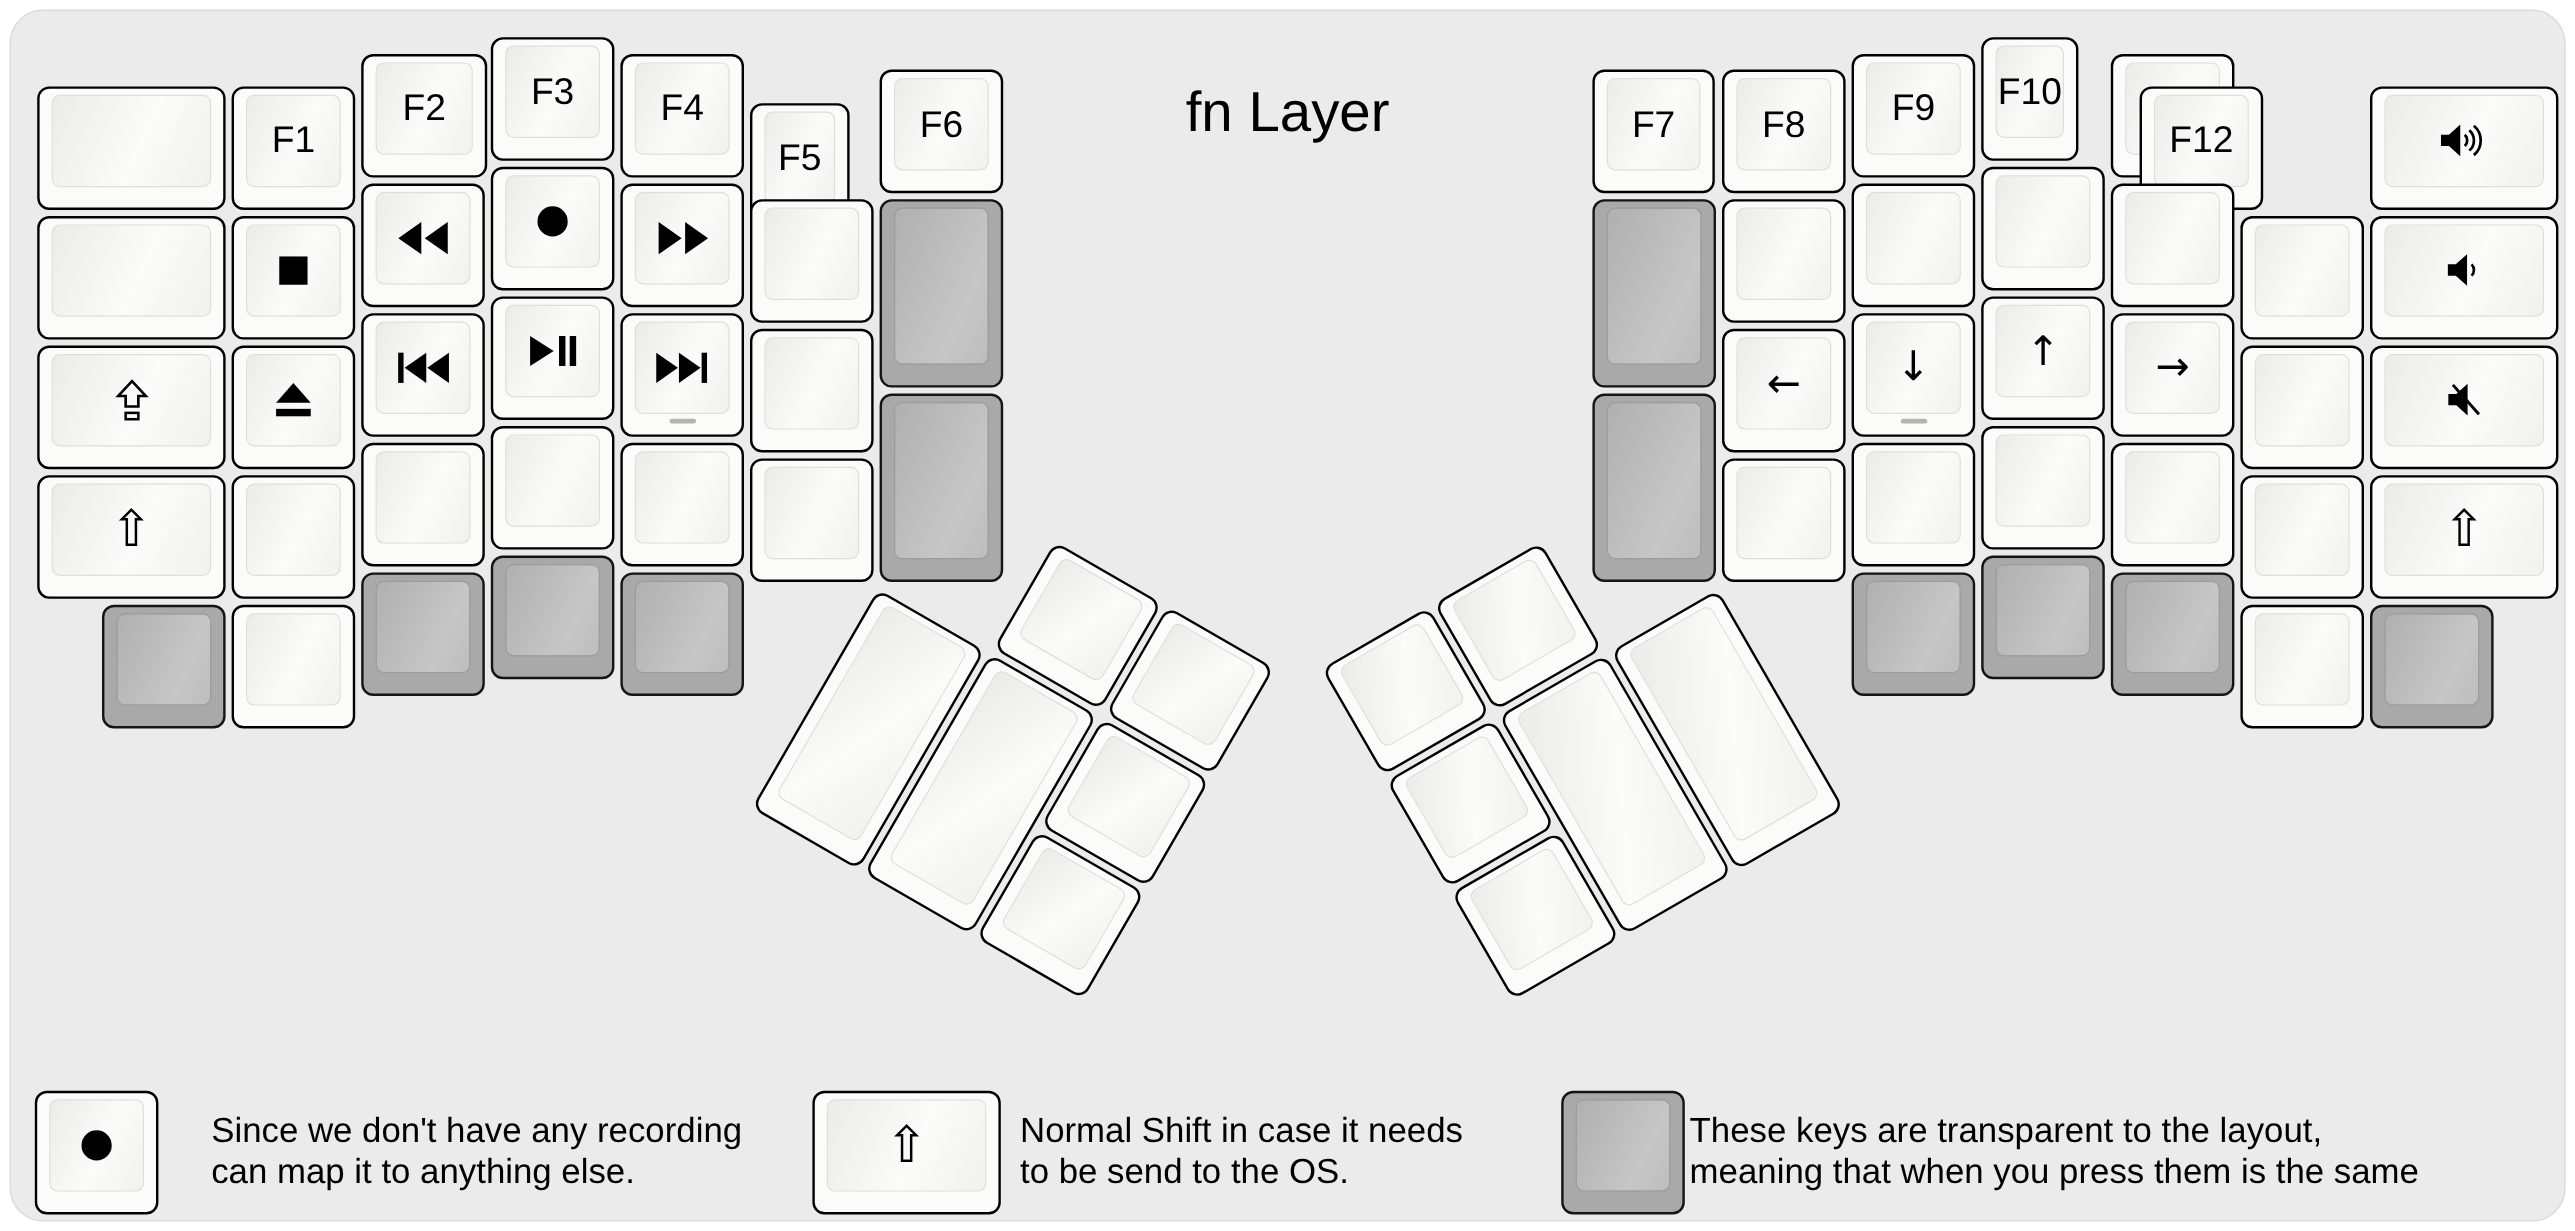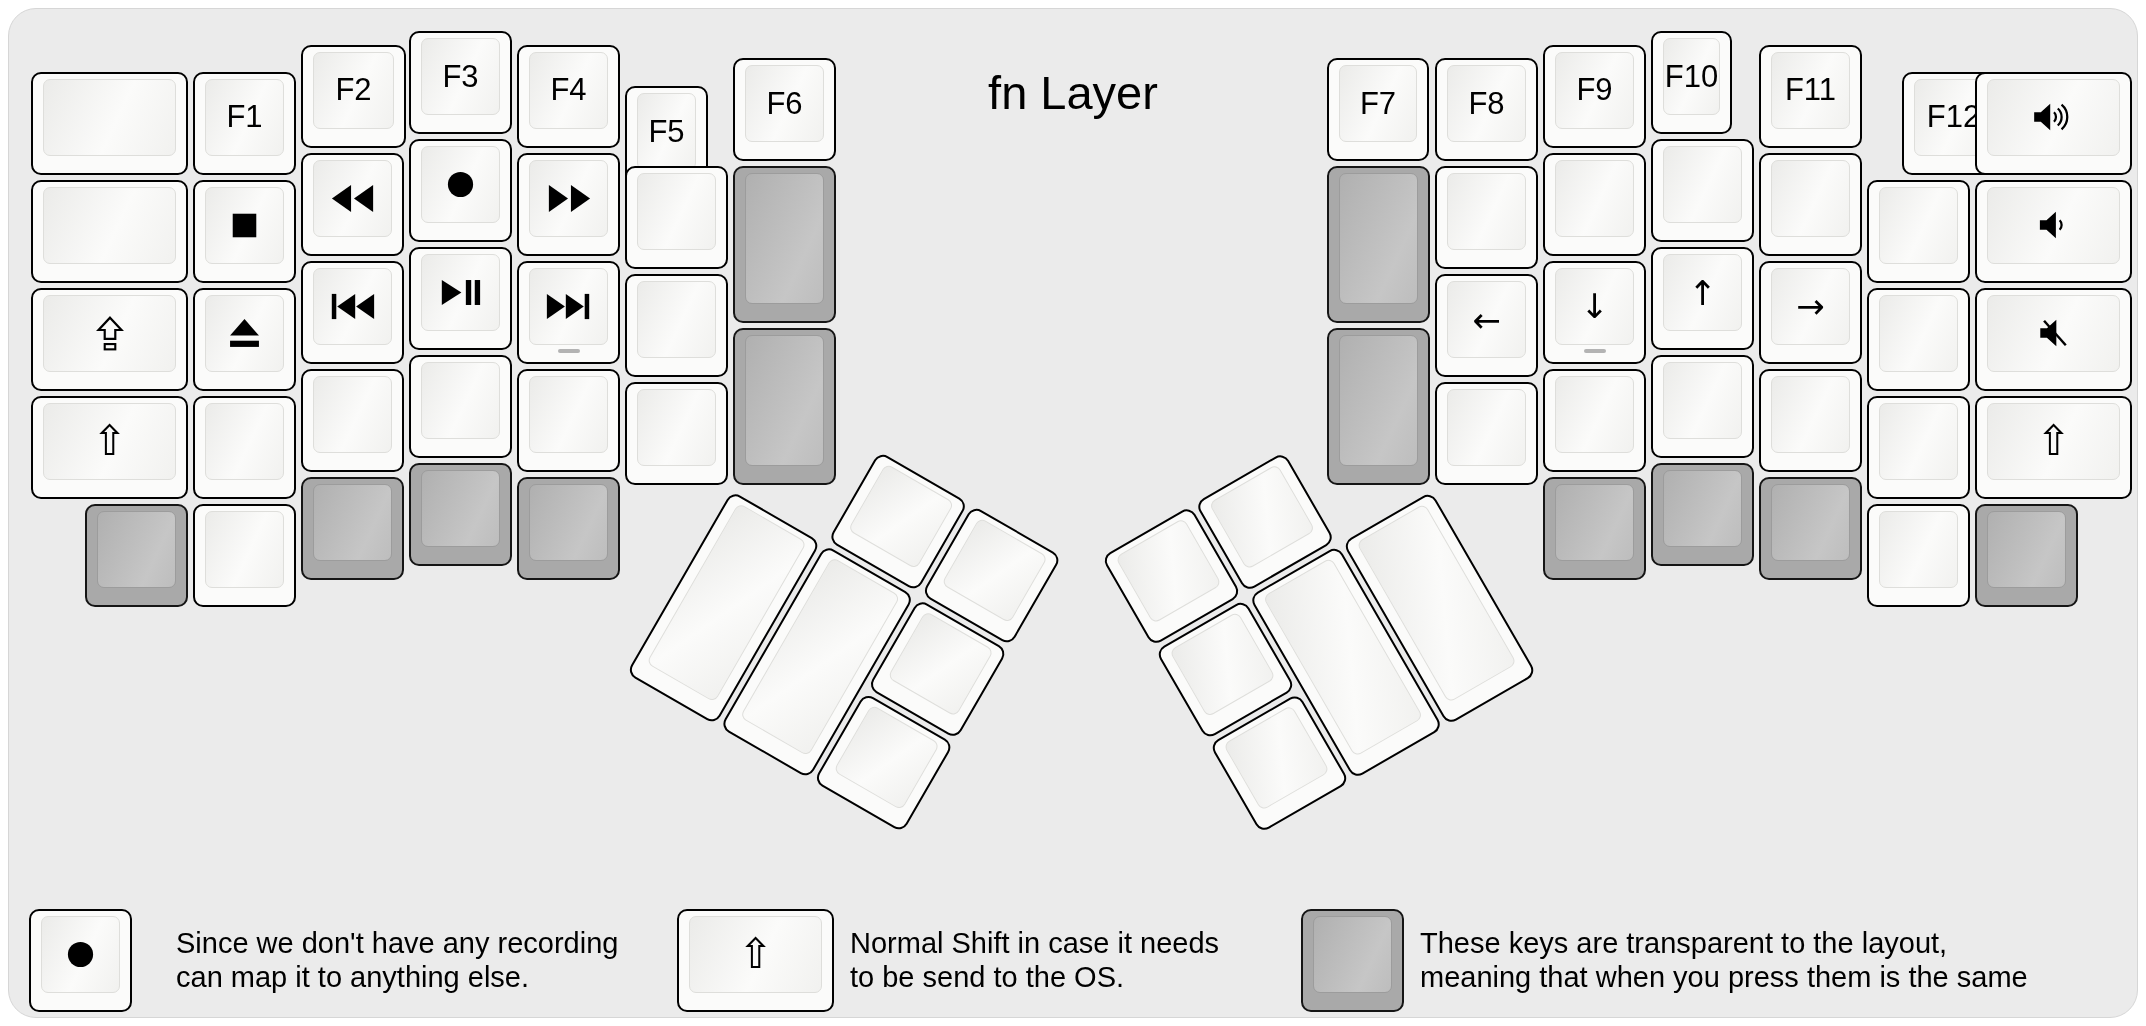--- a/index.html
+++ b/index.html
@@ -269,21 +269,21 @@
       <div class="key white" style="width: 81px; height: 103px; left: 1642px; top: 22px;">
         <div class="cap">
           <span class="klabel">F10</span>
         </div>
       </div>
       <div class="key white" style="width: 103px; height: 103px; left: 1750px; top: 35.5px;">
         <div class="cap">
           <span class="klabel">F11</span>
         </div>
       </div>
-      <div class="key white" style="width: 103px; height: 103px; left: 1893px; top: 62.5px; padding-left: 32px;">
+      <div class="key white" style="width: 103px; height: 103px; left: 1774px; top: 62.5px; padding-left: 32px;">
         <div class="cap">
           <span class="klabel">F12</span>
         </div>
       </div>
       <div class="key white" style="width: 157px; height: 103px; left: 1966px; top: 62.5px;">
         <div class="cap">
           <span class="icon-wrap">
             <svg viewBox="0 0 46 36" width="44" height="34">
               <polygon fill="#000" points="2,13 9,13 19,4 19,32 9,23 2,23"></polygon>
               <path d="M23 13 a7 7 0 0 1 0 10" fill="none" stroke="#000" stroke-width="2.4"></path>
@@ -424,19 +424,19 @@
           <span>Normal Shift in case it needs</span>
           <span>to be send to the OS.</span>
         </div>
       </div>
       <div class="legend-item" style="left: 1292px; top: 897px; height: 108px;">
         <div class="lkey" style="width: 103px; height: 103px;">
           <div class="key gray" style="width: 103px; height: 103px; left: 0px; top: 0px;">
             <div class="cap"></div>
           </div>
         </div>
-        <div class="legend-text" style="margin-left: 16px;">
+        <div class="legend-text" style="margin-left: 4px;">
           <span>These keys are transparent to the layout,</span>
           <span>meaning that when you press them is the same</span>
         </div>
       </div>
     </div>
 </div>
 
 </body></html>

